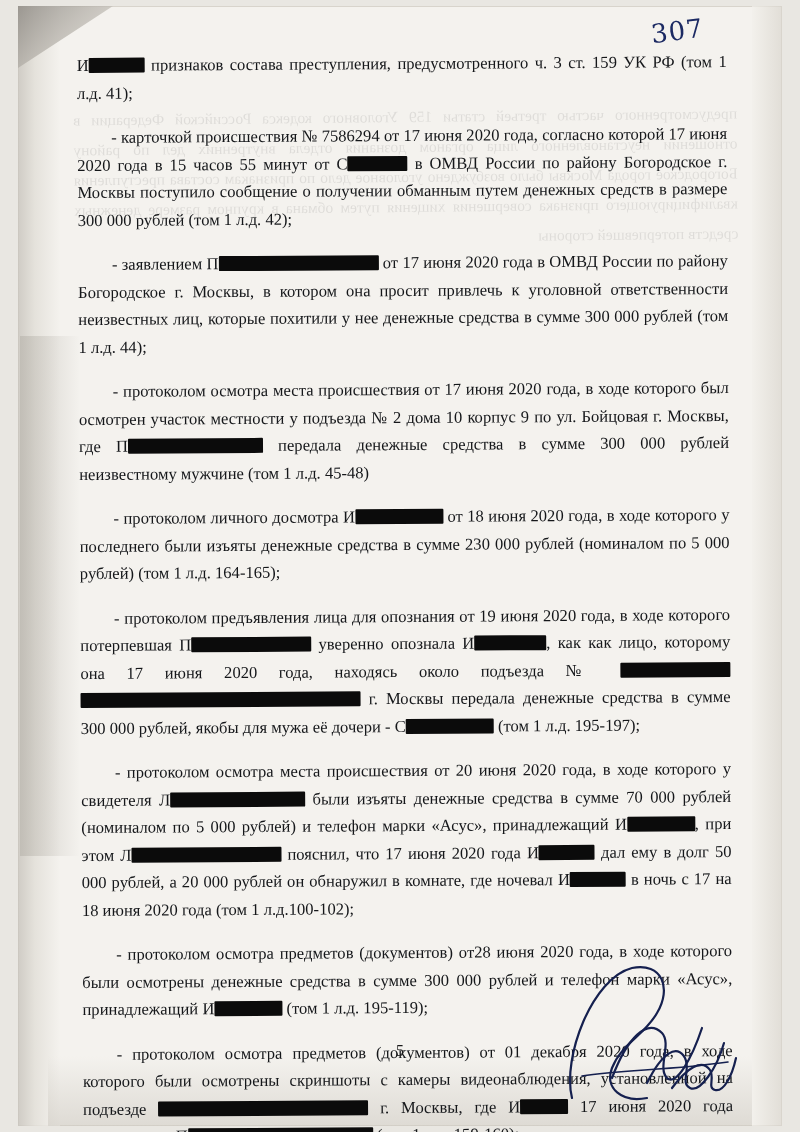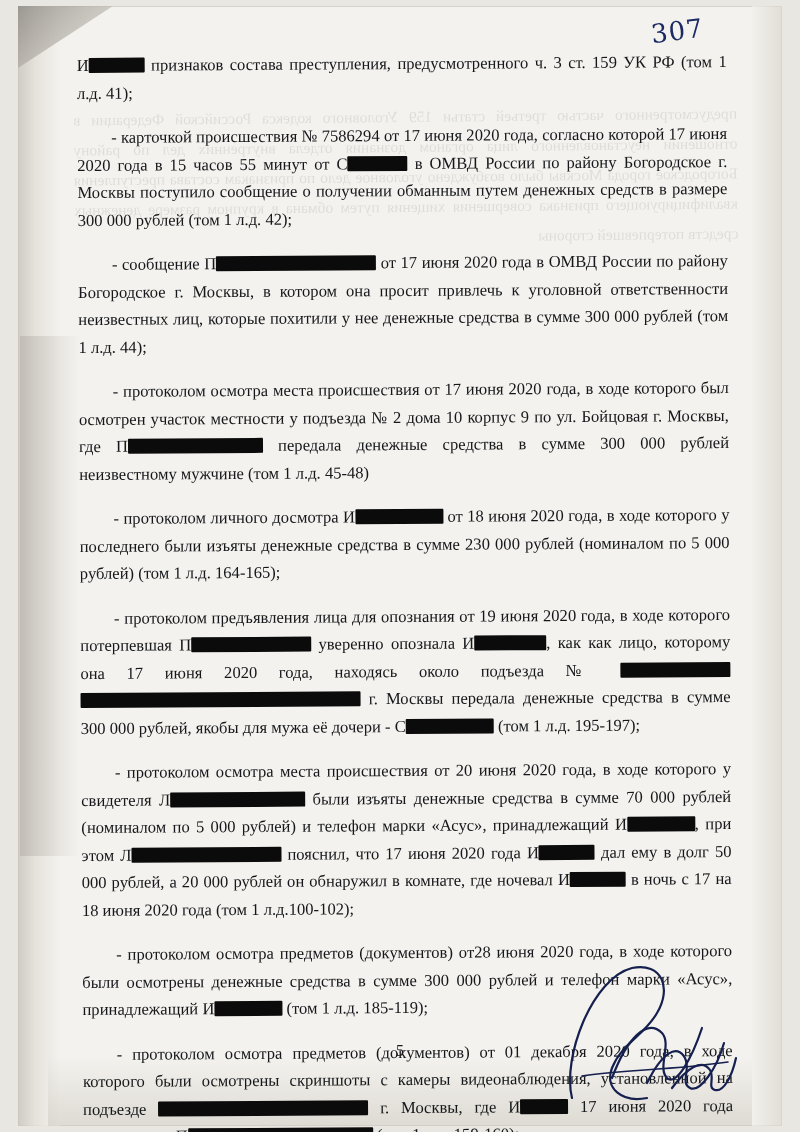--- a/index.html
+++ b/index.html
@@ -162,26 +162,26 @@
 
     <div class="bleed">предусмотренного частью третьей статьи 159 Уголовного кодекса Российской Федерации в отношении неустановленного лица органом дознания отдела внутренних дел по району Богородское города Москвы было возбуждено уголовное дело по признакам состава преступления квалифицирующего признака совершения хищения путем обмана в крупном размере денежных средств потерпевшей стороны</div>
 
     <div class="handnum">
       <span>307</span>
     </div>
 
     <div class="content" id="content">
         <p class="para"><span>И</span><span class="redact r56"></span><span> признаков состава преступления, предусмотренного ч. 3 ст. 159 УК РФ (том 1 л.д. 41);</span></p>
         <p class="para indent"><span>- карточкой происшествия № 7586294 от 17 июня 2020 года, согласно которой 17 июня 2020 года в 15 часов 55 минут от С</span><span class="redact r60"></span><span> в ОМВД России по району Богородское г. Москвы поступило сообщение о получении обманным путем денежных средств в размере 300 000 рублей (том 1 л.д. 42);</span></p>
-        <p class="para indent"><span>- сообщение П</span><span class="redact r160"></span><span> от 17 июня 2020 года в ОМВД России по району Богородское г. Москвы, в котором она просит привлечь к уголовной ответственности неизвестных лиц, которые похитили у нее денежные средства в сумме 300 000 рублей (том 1 л.д. 44);</span></p>
+        <p class="para indent"><span>- заявлением П</span><span class="redact r160"></span><span> от 17 июня 2020 года в ОМВД России по району Богородское г. Москвы, в котором она просит привлечь к уголовной ответственности неизвестных лиц, которые похитили у нее денежные средства в сумме 300 000 рублей (том 1 л.д. 44);</span></p>
         <p class="para indent"><span>- протоколом осмотра места происшествия от 17 июня 2020 года, в ходе которого был осмотрен участок местности у подъезда № 2 дома 10 корпус 9 по ул. Бойцовая г. Москвы, где П</span><span class="redact r135"></span><span> передала денежные средства в сумме 300 000 рублей неизвестному мужчине (том 1 л.д. 45-48)</span></p>
         <p class="para indent"><span>- протоколом личного досмотра И</span><span class="redact r88"></span><span> от 18 июня 2020 года, в ходе которого у последнего были изъяты денежные средства в сумме 230 000 рублей (номиналом по 5 000 рублей) (том 1 л.д. 164-165);</span></p>
         <p class="para indent"><span>- протоколом предъявления лица для опознания от 19 июня 2020 года, в ходе которого потерпевшая П</span><span class="redact r120"></span><span> уверенно опознала И</span><span class="redact r72"></span><span>, как как лицо, которому она 17 июня 2020 года, находясь около подъезда № </span><span class="redact r110"></span><span class="redact r280"></span><span> г. Москвы передала денежные средства в сумме 300 000 рублей, якобы для мужа её дочери - С</span><span class="redact r88"></span><span> (том 1 л.д. 195-197);</span></p>
         <p class="para indent"><span>- протоколом осмотра места происшествия от 20 июня 2020 года, в ходе которого у свидетеля Л</span><span class="redact r135"></span><span> были изъяты денежные средства в сумме 70 000 рублей (номиналом по 5 000 рублей) и телефон марки «Асус», принадлежащий И</span><span class="redact r68"></span><span>, при этом Л</span><span class="redact r150"></span><span> пояснил, что 17 июня 2020 года И</span><span class="redact r56"></span><span> дал ему в долг 50 000 рублей, а 20 000 рублей он обнаружил в комнате, где ночевал И</span><span class="redact r56"></span><span> в ночь с 17 на 18 июня 2020 года (том 1 л.д.100-102);</span></p>
-        <p class="para indent"><span>- протоколом осмотра предметов (документов) от28 июня 2020 года, в ходе которого были осмотрены денежные средства в сумме 300 000 рублей и телефон марки «Асус», принадлежащий И</span><span class="redact r68"></span><span> (том 1 л.д. 185-119);</span></p>
+        <p class="para indent"><span>- протоколом осмотра предметов (документов) от28 июня 2020 года, в ходе которого были осмотрены денежные средства в сумме 300 000 рублей и телефон марки «Асус», принадлежащий И</span><span class="redact r68"></span><span> (том 1 л.д. 195-119);</span></p>
         <p class="para indent"><span>- протоколом осмотра предметов (документов) от 01 декабря 2020 года, в ходе которого были осмотрены скриншоты с камеры видеонаблюдения, установленной на подъезде </span><span class="redact r210"></span><span> г. Москвы, где И</span><span class="redact r48"></span><span> 17 июня 2020 года встречался с П</span><span class="redact r185"></span><span> (том 1 л.д. 159-160);</span></p>
       </div>
 
     <div class="pagenum">5</div>
 
     <div class="signature">
       <svg viewBox="0 0 190 150" xmlns="http://www.w3.org/2000/svg">
         <g fill="none" stroke="#15204f" stroke-width="2.2" stroke-linecap="round">
           <path d="M20 140 C 10 100, 40 20, 80 10 C 110 4, 120 30, 105 55 C 92 78, 70 85, 60 110 C 52 130, 70 145, 95 140"></path>
           <path d="M60 120 C 75 80, 95 60, 110 75 C 120 86, 105 110, 115 120 C 124 129, 140 100, 150 70"></path>

